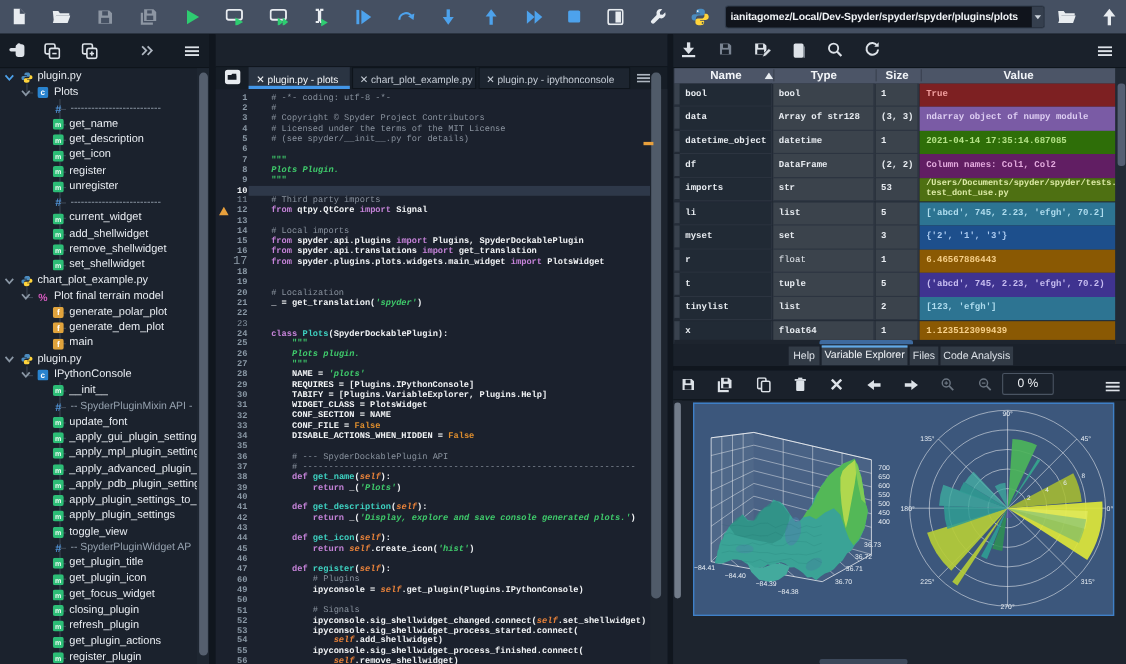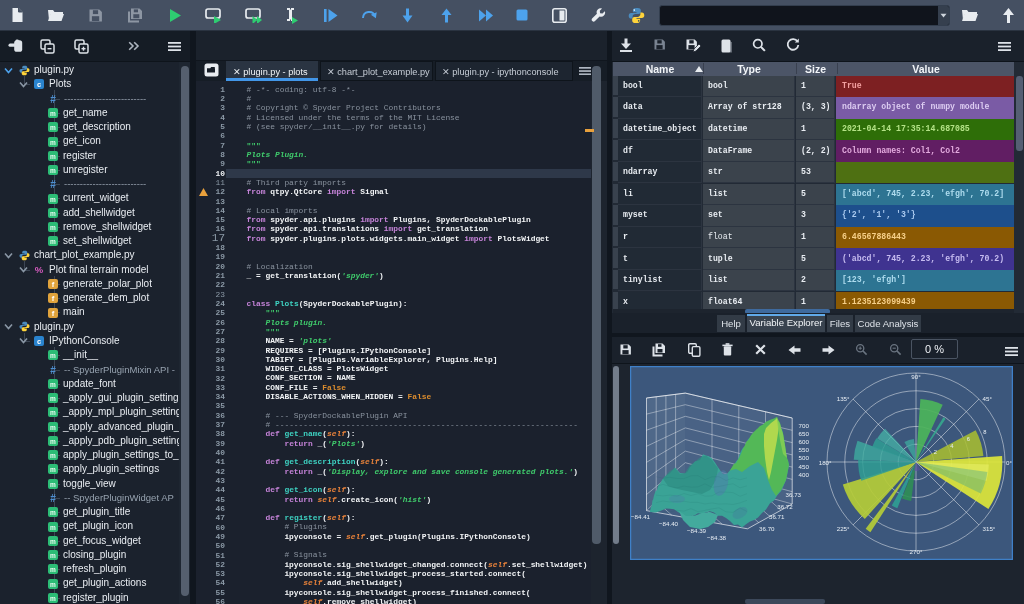--- a/index.html
+++ b/index.html
@@ -75,20 +75,21 @@
 <svg class="ico" style="left:591px;top:8px" width="15" height="15" viewBox="0 0 15 15">
       <path d="M13.8 3.2a4 4 0 0 1-5.2 5.2L4 13a1.9 1.9 0 0 1-2.7-2.7L5.9 5.7a4 4 0 0 1 5.2-5.2L8.8 2.8l0.3 2.4 2.4 0.3z" fill="#e8ecf0"></path>
     </svg>
 <svg class="ico" style="left:628px;top:7px" width="17" height="17" viewBox="0 0 17 17">
       <path d="M8.3 1c-2 0-3.4.8-3.4 2.3v1.9h3.6v.7H3.2C1.6 5.9.7 7 .7 8.7c0 1.6.8 2.9 2.4 2.9h1.5V9.7c0-1.5 1.3-2.6 2.8-2.6h3.2c1.3 0 2.2-1 2.2-2.3V3.3C12.8 1.9 11.3 1 9.8 1z" fill="#4b8bbe"></path>
       <circle cx="6.3" cy="3.1" r=".8" fill="#fff"></circle>
       <path d="M8.7 16c2 0 3.4-.8 3.4-2.3v-1.9H8.5v-.7h5.3c1.6 0 2.5-1.1 2.5-2.8 0-1.6-.8-2.9-2.4-2.9h-1.5v1.9c0 1.5-1.3 2.6-2.8 2.6H6.4c-1.3 0-2.2 1-2.2 2.3v1.5C4.2 15.1 5.7 16 7.2 16z" fill="#ffd43b"></path>
       <circle cx="10.7" cy="13.9" r=".8" fill="#304a5e"></circle>
     </svg>
 <div class="abs" style="left:659px;top:5px;width:291px;height:21px;background:#10141c;border:1px solid #333e4e;border-radius:3px"></div>
+<div class="abs" style="left:664px;top:9.5px;width:270px;height:15px;color:#f0f3f6;font-size:9.5px;font-weight:bold;letter-spacing:-0.1px;white-space:nowrap;overflow:hidden">ianitagomez/Local/Dev-Spyder/spyder/spyder/plugins/plots</div>
 <div class="abs" style="left:938px;top:6px;width:11px;height:19px;background:#353f4e;border-radius:0 2px 2px 0"></div>
 <svg class="ico" style="left:940px;top:13px" width="7" height="5" viewBox="0 0 7 5">
       <path d="M0.5 0.8h6L3.5 4.4z" fill="#cdd4dc"></path>
     </svg>
 <svg class="ico" style="left:961px;top:8px" width="17" height="15" viewBox="0 0 17 15">
       <path d="M1 2h5l1.5 2H16v2H4L2 12z" fill="#e8ecf0"></path>
       <path d="M1 13 3.5 6H17l-2.5 7z" fill="#e8ecf0"></path>
     </svg>
 <svg class="ico" style="left:1002px;top:7px" width="13" height="17" viewBox="0 0 13 17">
       <rect x="5" y="7" width="3" height="9" fill="#e8ecf0"></rect>
@@ -536,23 +537,24 @@
     <div class="abs" style="left:836px;top:140.3px;width:178px;height:21.6px;background:#611e63"></div>
     <div class="abs mono" style="left:623px;top:145.6px;font-size:8.2px;font-weight:bold;color:#e9edf2;white-space:nowrap">df</div>
     <div class="abs mono" style="left:708px;top:145.6px;font-size:8.2px;font-weight:bold;color:#e9edf2;white-space:nowrap">DataFrame</div>
     <div class="abs mono" style="left:801px;top:145.6px;font-size:8.2px;font-weight:bold;color:#e9edf2;white-space:nowrap">(2, 2)</div>
     <div class="abs mono" style="left:842px;top:145.6px;font-size:8.2px;font-weight:bold;color:#e3aade;white-space:nowrap">Column names: Col1, Col2</div>
     <div class="abs" style="left:613px;top:161.9px;width:5px;height:20.6px;background:#39424e;border-bottom:1px solid #222a35"></div>
     <div class="abs" style="left:618px;top:161.9px;width:84px;height:21.6px;background:#212a35;border-bottom:1px solid #2c3440;border-right:1px solid #2c3440"></div>
     <div class="abs" style="left:703px;top:161.9px;width:92px;height:21.6px;background:#3b434c;border-bottom:1px solid #2c3440;border-right:1px solid #2c3440"></div>
     <div class="abs" style="left:796px;top:161.9px;width:39px;height:21.6px;background:#3b434c;border-bottom:1px solid #2c3440;border-right:1px solid #2c3440"></div>
     <div class="abs" style="left:836px;top:161.9px;width:178px;height:21.6px;background:#4e7012"></div>
-    <div class="abs mono" style="left:623px;top:167.2px;font-size:8.2px;font-weight:bold;color:#e9edf2;white-space:nowrap">ndarray</div>
+    <div class="abs mono" style="left:623px;top:167.2px;font-size:8.2px;font-weight:bold;color:#e9edf2;white-space:nowrap">imports</div>
     <div class="abs mono" style="left:708px;top:167.2px;font-size:8.2px;font-weight:bold;color:#e9edf2;white-space:nowrap">str</div>
     <div class="abs mono" style="left:801px;top:167.2px;font-size:8.2px;font-weight:bold;color:#e9edf2;white-space:nowrap">53</div>
+    <div class="abs mono" style="left:842px;top:163.4px;font-size:7.8px;font-weight:bold;color:#dceaa6;white-space:nowrap;line-height:8.6px">/Users/Documents/spyder/spyder/tests.<br>test_dont_use.py</div>
     <div class="abs" style="left:613px;top:183.5px;width:5px;height:20.6px;background:#39424e;border-bottom:1px solid #222a35"></div>
     <div class="abs" style="left:618px;top:183.5px;width:84px;height:21.6px;background:#212a35;border-bottom:1px solid #2c3440;border-right:1px solid #2c3440"></div>
     <div class="abs" style="left:703px;top:183.5px;width:92px;height:21.6px;background:#3b434c;border-bottom:1px solid #2c3440;border-right:1px solid #2c3440"></div>
     <div class="abs" style="left:796px;top:183.5px;width:39px;height:21.6px;background:#3b434c;border-bottom:1px solid #2c3440;border-right:1px solid #2c3440"></div>
     <div class="abs" style="left:836px;top:183.5px;width:178px;height:21.6px;background:#2d7492"></div>
     <div class="abs mono" style="left:623px;top:188.8px;font-size:8.2px;font-weight:bold;color:#e9edf2;white-space:nowrap">li</div>
     <div class="abs mono" style="left:708px;top:188.8px;font-size:8.2px;font-weight:bold;color:#e9edf2;white-space:nowrap">list</div>
     <div class="abs mono" style="left:801px;top:188.8px;font-size:8.2px;font-weight:bold;color:#e9edf2;white-space:nowrap">5</div>
     <div class="abs mono" style="left:842px;top:188.8px;font-size:8.2px;font-weight:bold;color:#aedcee;white-space:nowrap">['abcd', 745, 2.23, 'efgh', 70.2]</div>
     <div class="abs" style="left:613px;top:205.1px;width:5px;height:20.6px;background:#39424e;border-bottom:1px solid #222a35"></div>

